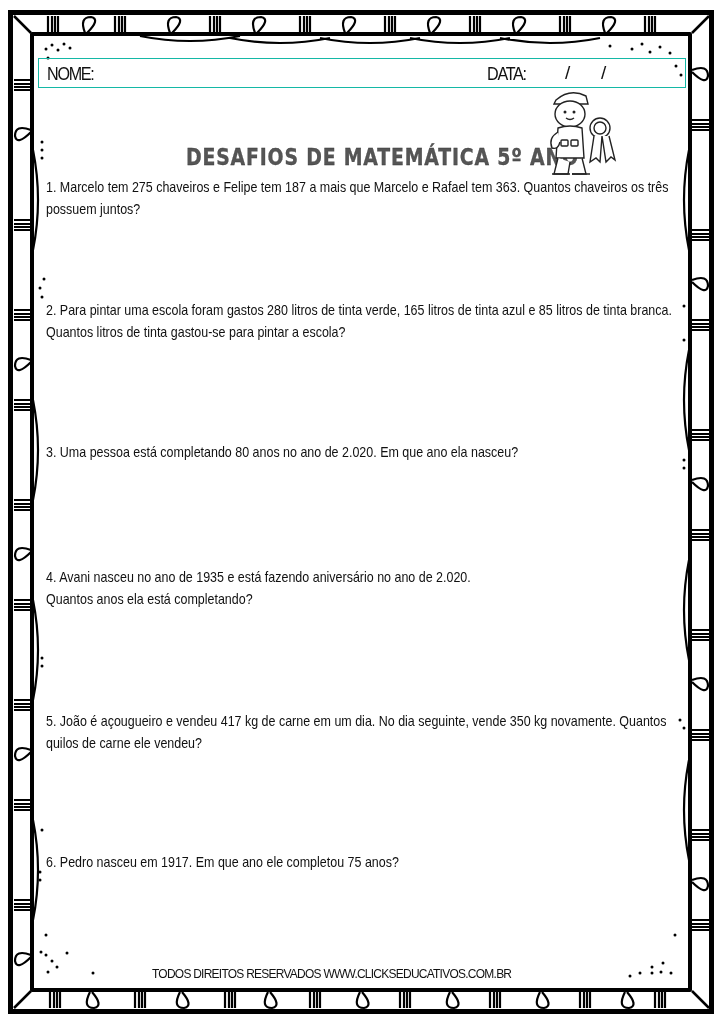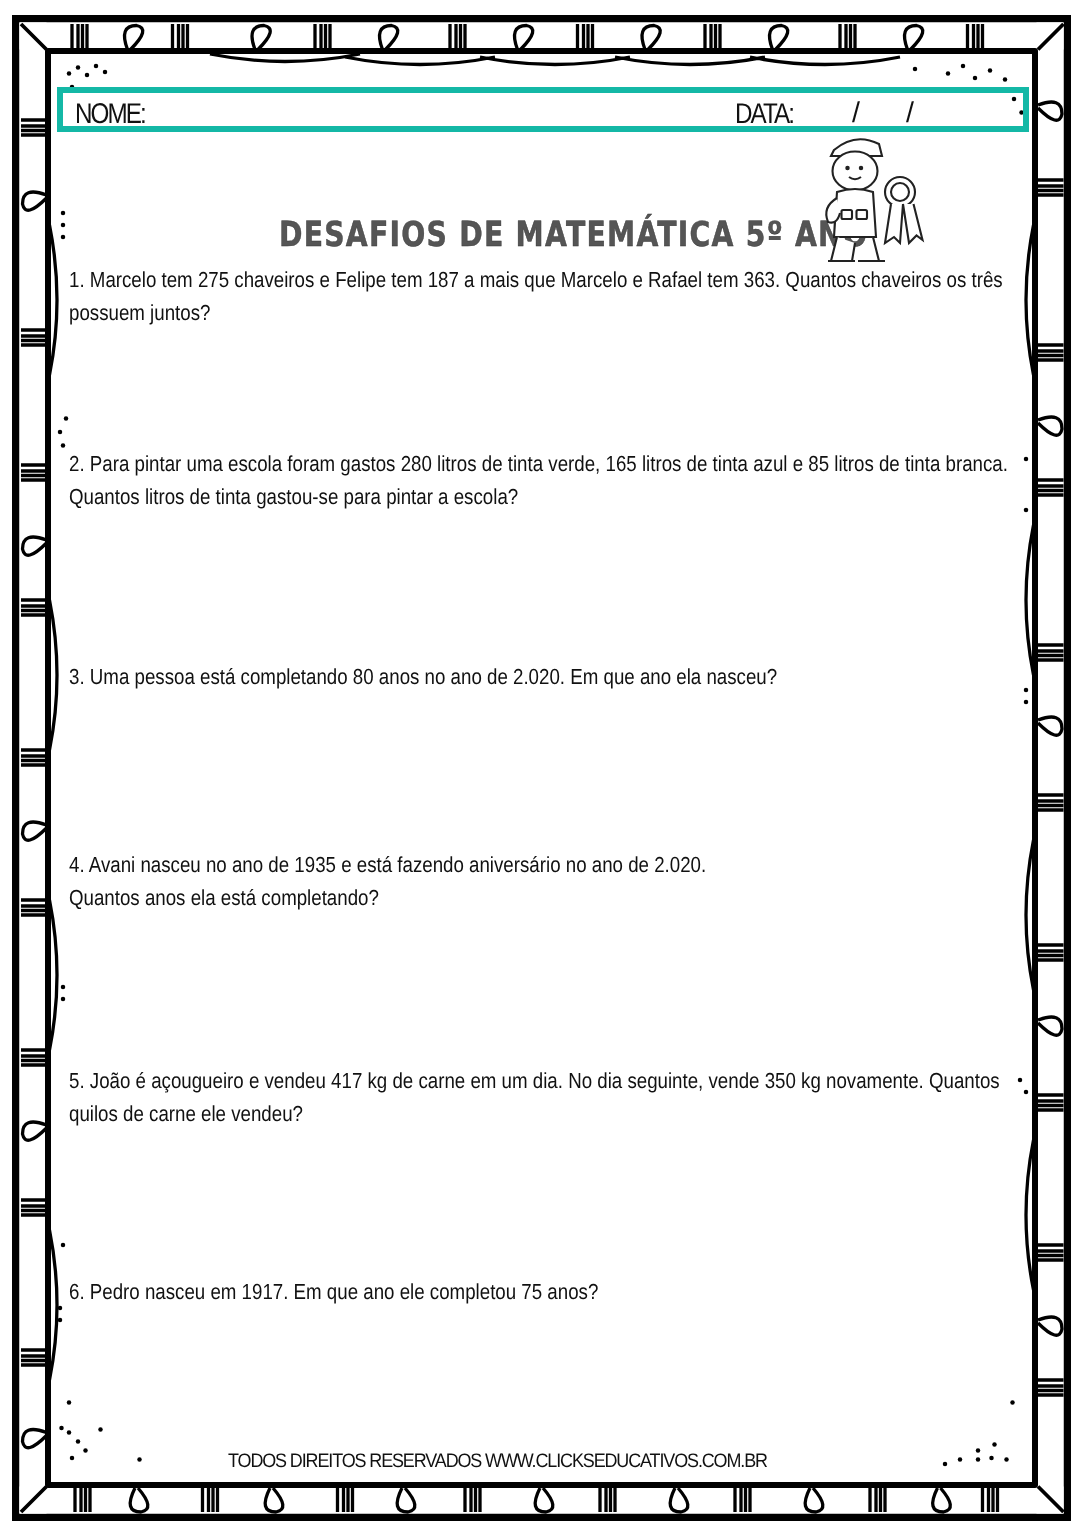--- a/index.html
+++ b/index.html
@@ -9,21 +9,21 @@
     .frame-outer { position: absolute; left: 8px; top: 10px; width: 706px; height: 1004px; border: 5px solid #000; box-sizing: border-box; }
     .frame-band { position: absolute; background: #fff; }
     .band-top { left: 13px; top: 15px; width: 696px; height: 18px; }
     .band-bottom { left: 13px; top: 991px; width: 696px; height: 18px; }
     .band-left { left: 13px; top: 15px; width: 18px; height: 994px; }
     .band-right { left: 691px; top: 15px; width: 18px; height: 994px; }
     .frame-inner { position: absolute; left: 30px; top: 32px; width: 662px; height: 960px; border: 4px solid #000; box-sizing: border-box; border-radius: 2px; }
     svg.deco { position: absolute; left: 0; top: 0; }
 
     
-    .name-box { position: absolute; left: 38px; top: 58px; width: 648px; height: 30px; border: 4px solid #14b8a6; box-sizing: border-box; }
+    .name-box { position: absolute; left: 38px; top: 58px; width: 648px; height: 30px; border: 1px solid #14b8a6; box-sizing: border-box; }
     .name-label { position: absolute; left: 8px; top: 4px; font-size: 19px; letter-spacing: -1.5px; font-family: "Liberation Sans", sans-serif; font-weight: 300; transform: scaleX(0.85); transform-origin: left; }
     .date-label { position: absolute; left: 448px; top: 4px; font-size: 19px; letter-spacing: -1.5px; font-family: "Liberation Sans", sans-serif; transform: scaleX(0.85); transform-origin: left; }
     .date-slash { position: absolute; top: 3px; font-size: 19px; font-family: "Liberation Sans", sans-serif; }
 
     
     .title { position: absolute; left: 186px; top: 144px; font-size: 23px; letter-spacing: 1px; color: #555; font-family: "DejaVu Sans", sans-serif; font-weight: bold; transform: scaleX(0.82); transform-origin: left; white-space: nowrap; -webkit-text-stroke: 0.3px #333; }
 
     .mascot { position: absolute; left: 538px; top: 88px; width: 84px; height: 94px; }
 
     

